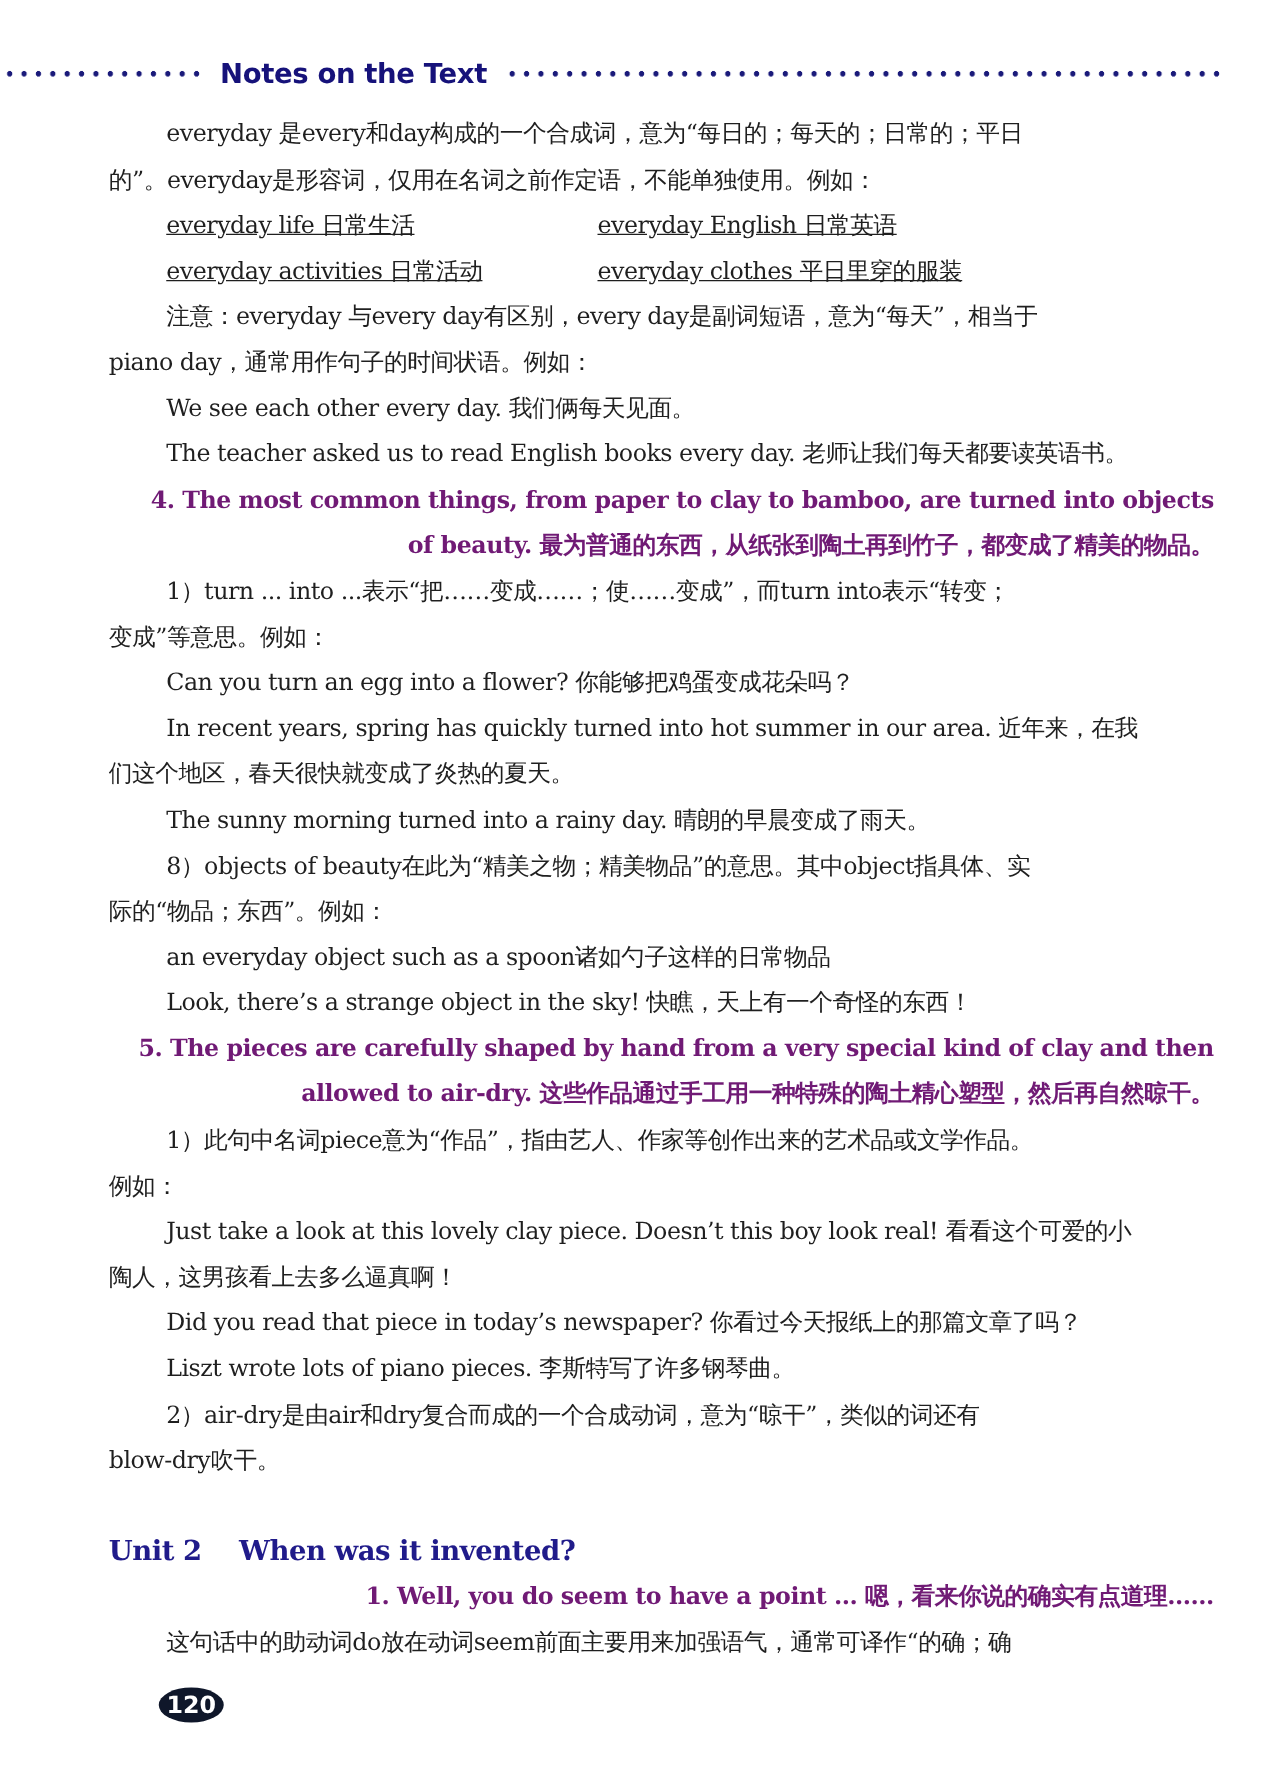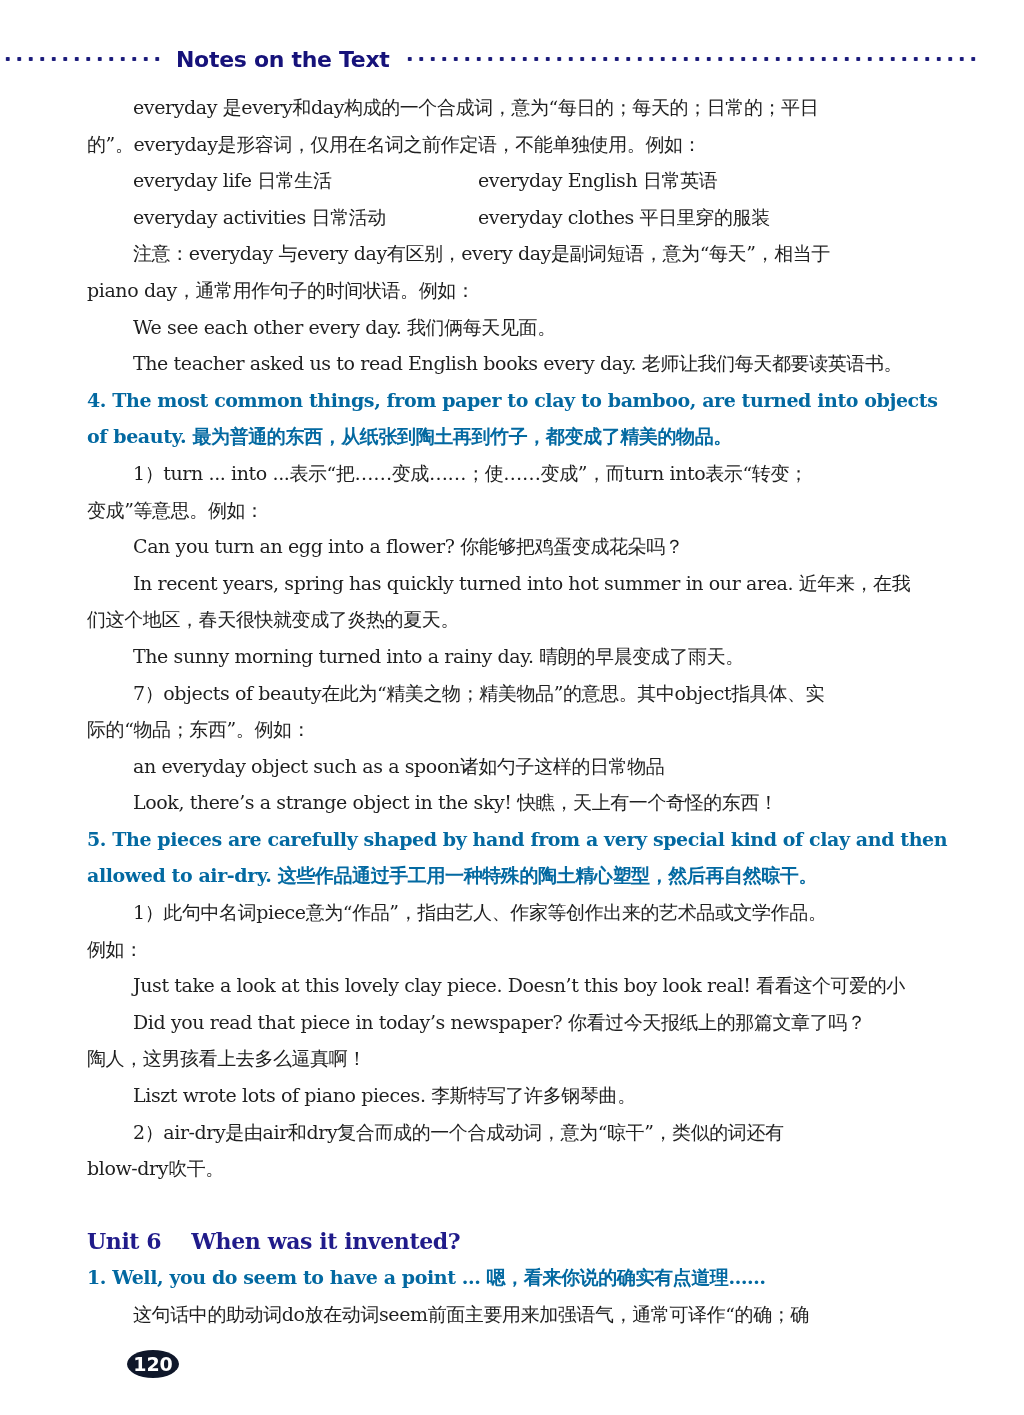--- a/index.html
+++ b/index.html
@@ -10,22 +10,22 @@
   .dots { flex: none; height: 6px; overflow: hidden;
           background-image: radial-gradient(circle, #1a1a7a 2px, transparent 2.4px);
           background-size: 11.5px 6px; background-repeat: repeat-x; }
   .dots.left { width: 160px; margin-left: 2px; }
   .dots.right { flex: 1; margin-right: 2px; }
   .header-title { flex: none; padding: 0 14px; font-family: "DejaVu Sans", "Liberation Sans", sans-serif;
                   font-weight: bold; font-size: 22px; color: #16127a; letter-spacing: -0.3px; }
   .page { position: absolute; top: 89px; left: 58px; width: 884px; margin-left: 29px; }
   .line { font-size: 19px; line-height: 36.6px; height: 36.6px; white-space: nowrap; overflow: hidden; letter-spacing: -0.4px; }
   .indent { padding-left: 46px; }
-  .bold { font-weight: bold; color: #0369a1; }
-  .two-col { display: flex; }
+  .bold { font-weight: bold; color: #701a75; text-align: right; }
+  .two-col { display: flex; text-decoration: underline; }
   .two-col .c1 { width: 345px; padding-left: 46px; }
   .unit-head { font-weight: bold; color: #201b8a; font-size: 22px; }
   .unit-head .u2 { margin-left: 30px; }
   .spacer { height: 36px; }
   .page-badge { position: absolute; left: 127px; top: 1350px; width: 52px; height: 28px;
                 background: #0f172a; border-radius: 50%; display: flex; align-items: center; justify-content: center;
                 font-family: "DejaVu Sans", "Liberation Sans", sans-serif; font-weight: bold; font-size: 19px; color: #ffffff; }
 </style>
 </head>
 <body>
@@ -53,38 +53,38 @@
   <div class="line indent">The teacher asked us to read English books every day. 老师让我们每天都要读英语书。</div>
 
   <div class="line bold">4.  The most common things, from paper to clay to bamboo, are turned into objects</div>
   <div class="line bold">of beauty. 最为普通的东西，从纸张到陶土再到竹子，都变成了精美的物品。</div>
   <div class="line indent">1）turn ... into ...表示“把……变成……；使……变成”，而turn into表示“转变；</div>
   <div class="line">变成”等意思。例如：</div>
   <div class="line indent">Can you turn an egg into a flower? 你能够把鸡蛋变成花朵吗？</div>
   <div class="line indent">In recent years, spring has quickly turned into hot summer in our area. 近年来，在我</div>
   <div class="line">们这个地区，春天很快就变成了炎热的夏天。</div>
   <div class="line indent">The sunny morning turned into a rainy day. 晴朗的早晨变成了雨天。</div>
-  <div class="line indent">7）objects of beauty在此为“精美之物；精美物品”的意思。其中object指具体、实</div>
+  <div class="line indent">8）objects of beauty在此为“精美之物；精美物品”的意思。其中object指具体、实</div>
   <div class="line">际的“物品；东西”。例如：</div>
   <div class="line indent">an everyday object such as a spoon诸如勺子这样的日常物品</div>
   <div class="line indent">Look, there’s a strange object in the sky! 快瞧，天上有一个奇怪的东西！</div>
 
   <div class="line bold">5.  The pieces are carefully shaped by hand from a very special kind of clay and then</div>
   <div class="line bold">allowed to air-dry. 这些作品通过手工用一种特殊的陶土精心塑型，然后再自然晾干。</div>
   <div class="line indent">1）此句中名词piece意为“作品”，指由艺人、作家等创作出来的艺术品或文学作品。</div>
   <div class="line">例如：</div>
   <div class="line indent">Just take a look at this lovely clay piece. Doesn’t this boy look real! 看看这个可爱的小</div>
+  <div class="line">陶人，这男孩看上去多么逼真啊！</div>
   <div class="line indent">Did you read that piece in today’s newspaper? 你看过今天报纸上的那篇文章了吗？</div>
-  <div class="line">陶人，这男孩看上去多么逼真啊！</div>
   <div class="line indent">Liszt wrote lots of piano pieces. 李斯特写了许多钢琴曲。</div>
   <div class="line indent">2）air-dry是由air和dry复合而成的一个合成动词，意为“晾干”，类似的词还有</div>
   <div class="line">blow-dry吹干。</div>
 
   <div class="spacer"></div>
 
   <div class="line unit-head">
-    <span>Unit 6</span><span class="u2">When was it invented?</span>
+    <span>Unit 2</span><span class="u2">When was it invented?</span>
   </div>
   <div class="line bold">1.  Well, you do seem to have a point ... 嗯，看来你说的确实有点道理……</div>
   <div class="line indent">这句话中的助动词do放在动词seem前面主要用来加强语气，通常可译作“的确；确</div>
 </div>
 
 <div class="page-badge">120</div>
 
 </body></html>

